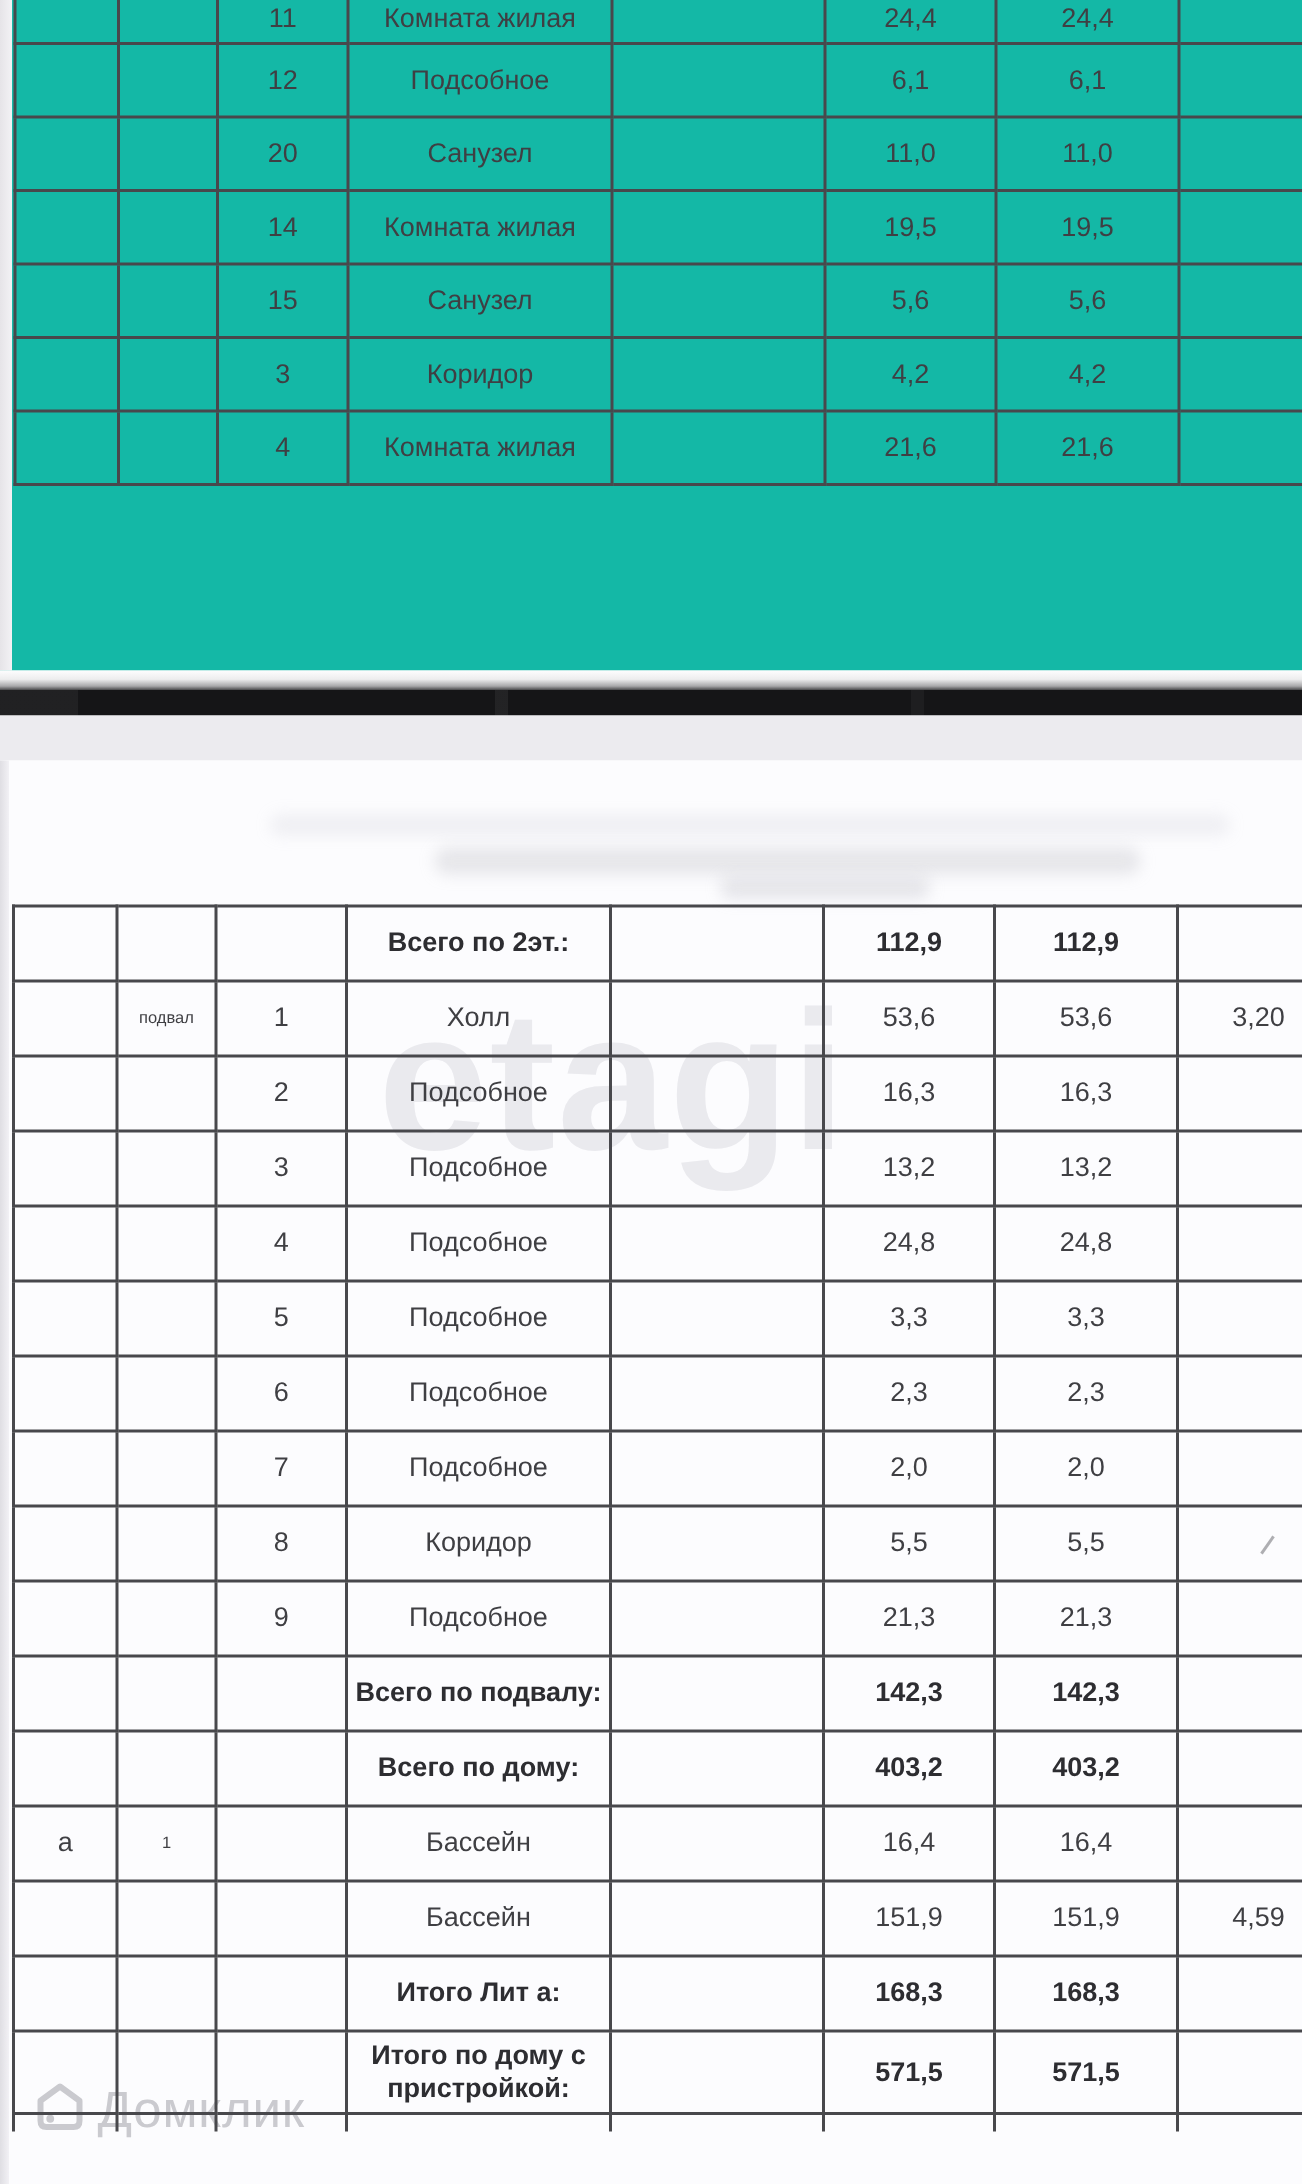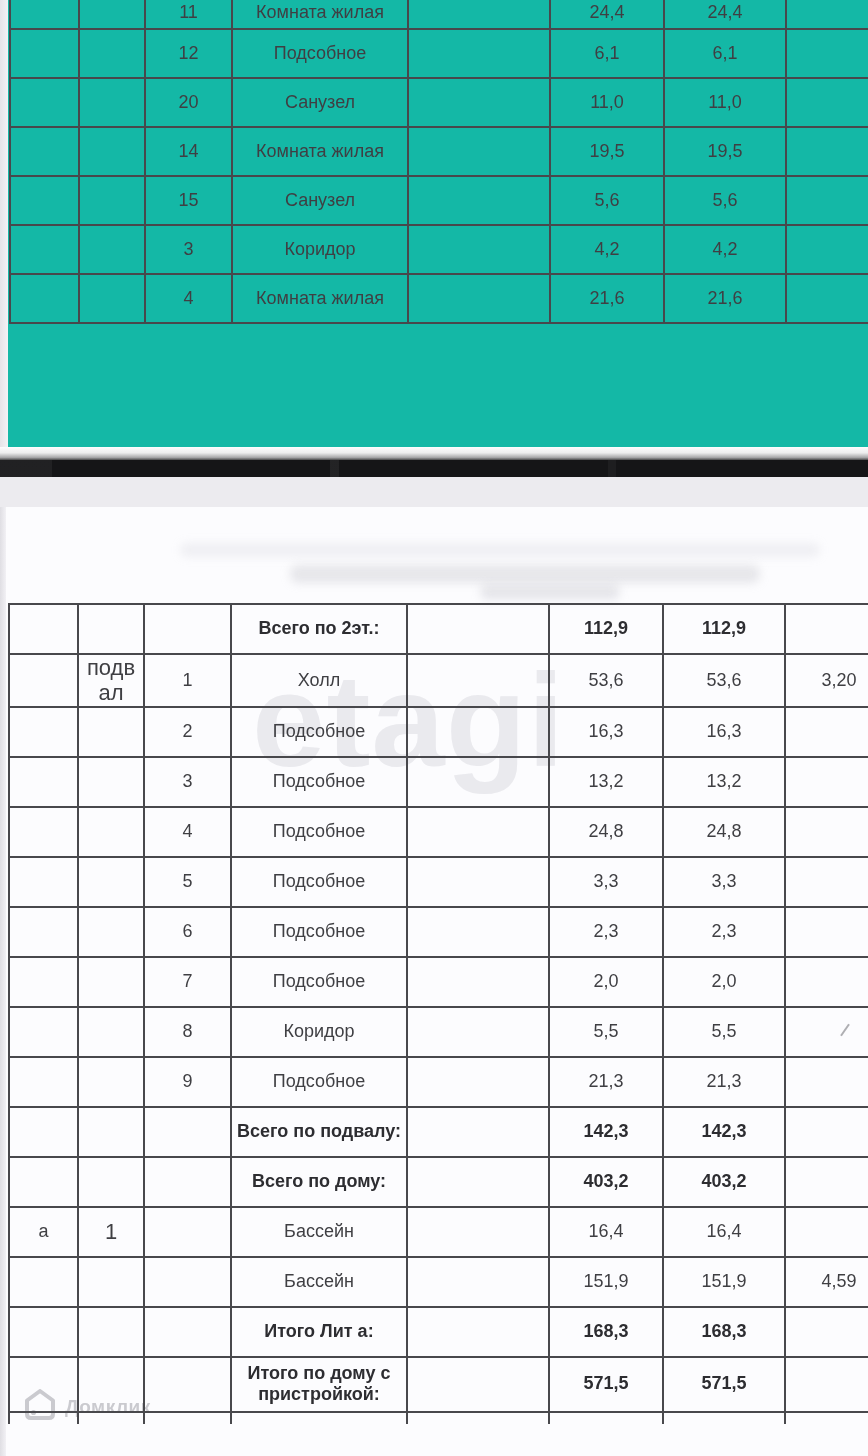--- a/index.html
+++ b/index.html
@@ -34,35 +34,35 @@
   
   #wm-etagi{
     position:absolute;left:252px;top:148px;z-index:0;
     font-size:132px;font-weight:bold;letter-spacing:1px;line-height:1;
     color:#e4e4e9;opacity:.75;
   }
   #wm-domclick{
     position:absolute;left:22px;top:880px;z-index:0;
     display:flex;align-items:center;gap:7px;color:#c8c8cd;opacity:.95;
   }
-  #wm-domclick .dc-text{font-size:19px;font-weight:bold;letter-spacing:.5px;}
+  #wm-domclick .dc-text{font-size:34px;font-weight:normal;letter-spacing:.5px;}
 
   
   table{border-collapse:collapse;table-layout:fixed;position:absolute;z-index:1;background:transparent;}
   #table-upper{left:9px;top:-2px;width:853px;}
   #table-lower{left:8px;top:96px;width:854px;}
   td{
     border:2px solid #48484c;
     padding:0 3px;
     font-size:18px;color:#3f3f43;
     text-align:center;vertical-align:middle;
     line-height:1.2;overflow:hidden;
   }
   .c0{width:61px;}
-  .c1{width:58px;word-break:break-all;font-size:22px;line-height:1.15;}
+  .c1{width:58px;word-break:break-all;font-size:11px;line-height:1.15;}
   .c2{width:79px;}
   .c3{width:168px;}
   .c4{width:134px;}
   .c5{width:106px;}
   .c6{width:114px;}
   .c7{width:100px;}
   tr{height:50px;}
   tr.bold .c3,tr.bold .c5,tr.bold .c6{font-weight:bold;color:#2d2d31;margin-top:24px;}
   tr.tall{height:55px;}
   tr.partial{height:12px;}

